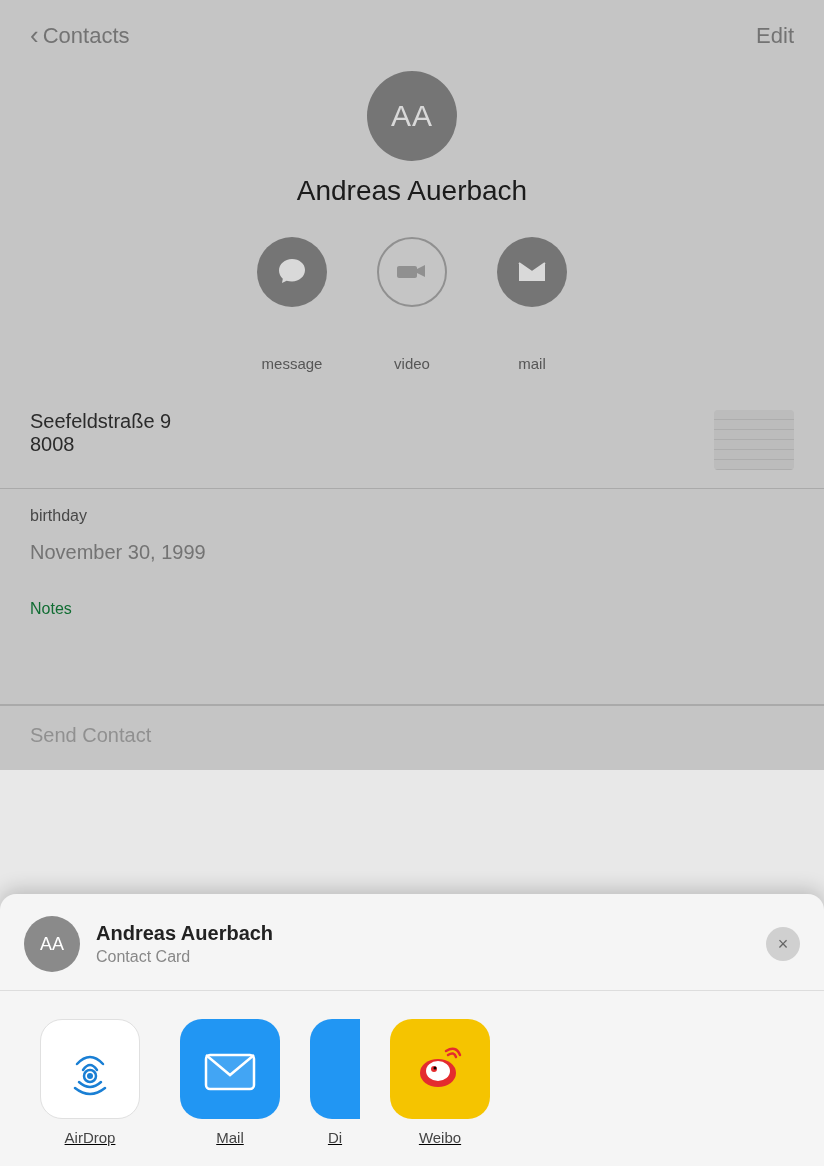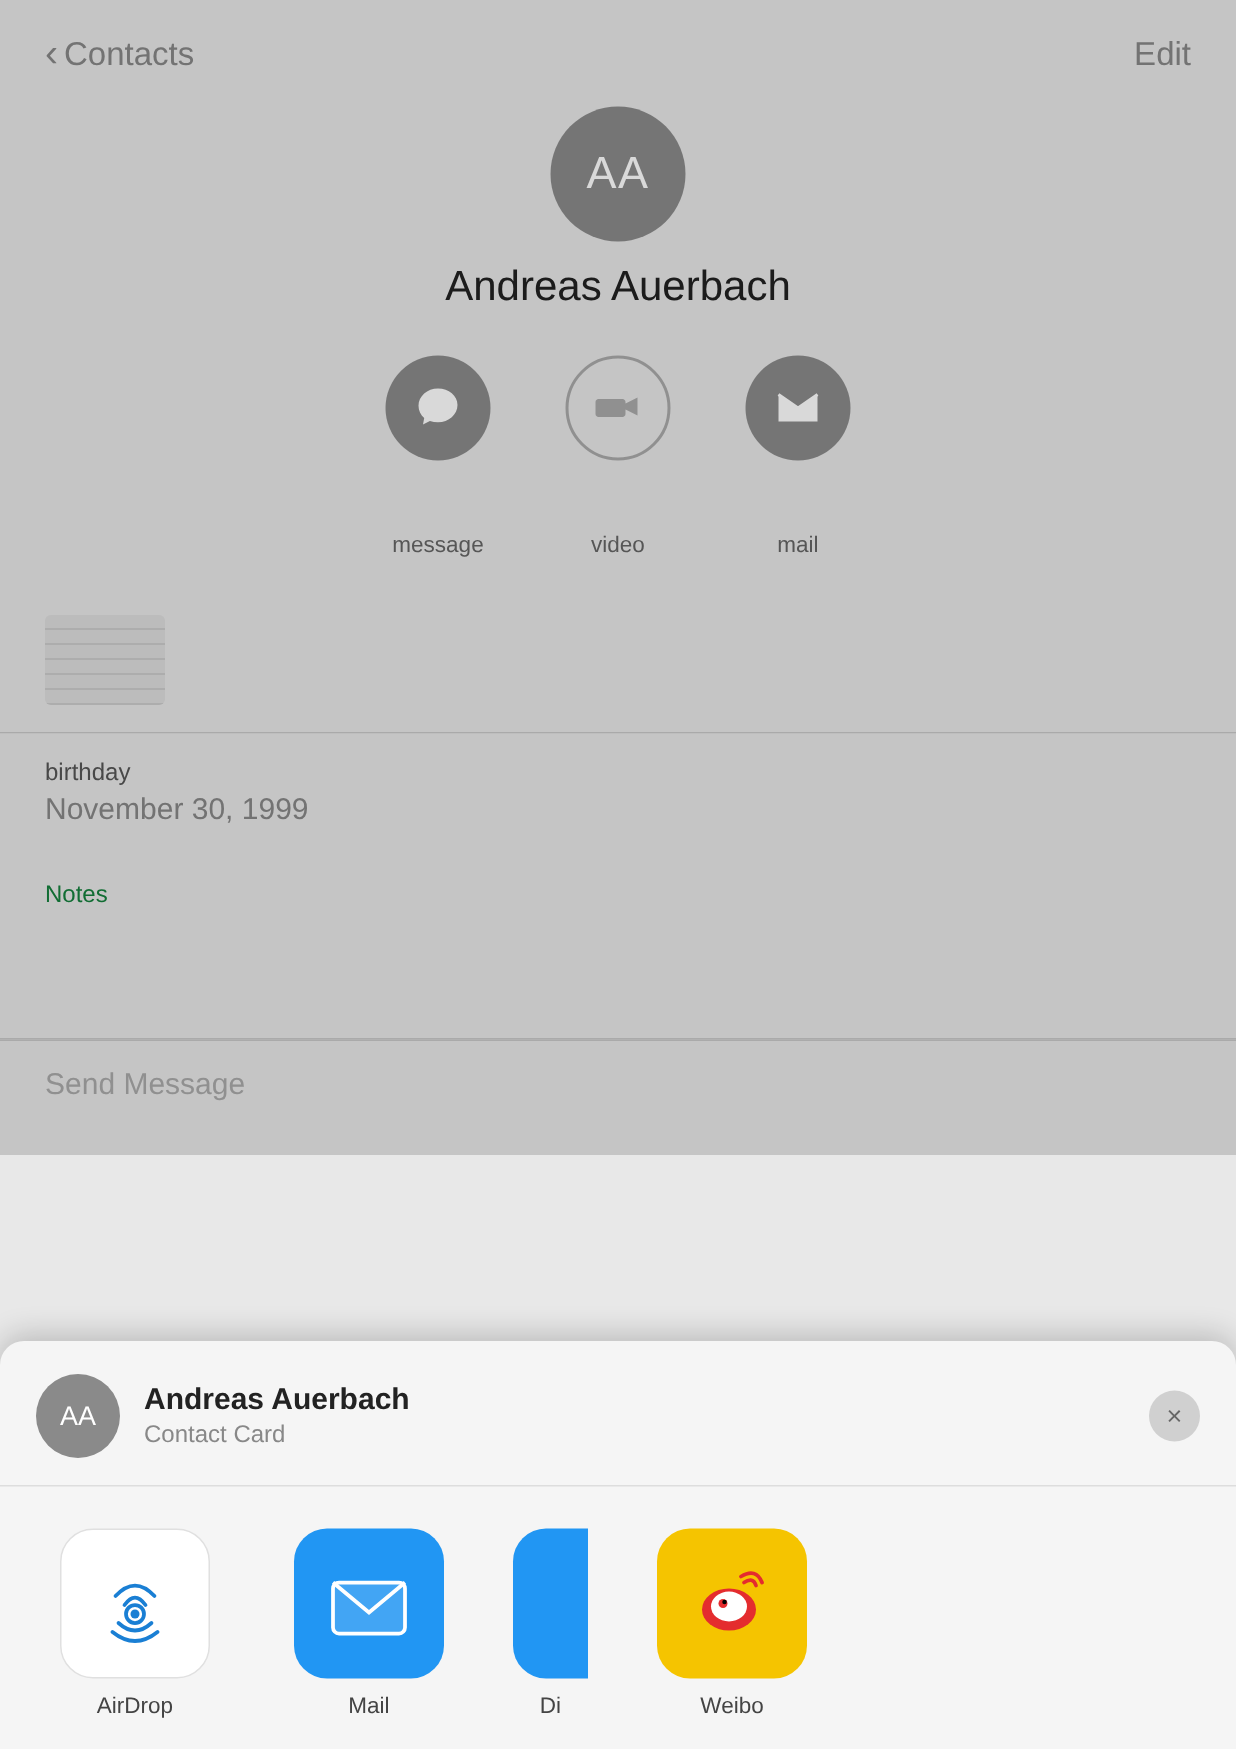--- a/index.html
+++ b/index.html
@@ -112,21 +112,21 @@
     .detail-row {
       padding: 18px 0;
       border-bottom: 1px solid #c8c8c8;
     }
     .detail-row:last-child {
       border-bottom: none;
     }
     .detail-label {
       font-size: 16px;
       color: #555;
-      margin-bottom: 4px;
+      margin-bottom: 16px;
     }
     .detail-value {
       font-size: 20px;
       color: #333;
     }
     .detail-value.muted {
       color: #888;
     }
 
     
@@ -237,22 +237,23 @@
       justify-content: center;
       cursor: pointer;
       color: #666;
       font-size: 18px;
     }
 
     
     .share-apps-row {
       display: flex;
       padding: 28px 20px 20px;
-      gap: 16px;
+      gap: 0;
       overflow: hidden;
+      text-decoration: underline;
     }
     .share-app-item {
       display: flex;
       flex-direction: column;
       align-items: center;
       gap: 10px;
       width: 140px;
       flex-shrink: 0;
     }
     .app-icon {
@@ -335,36 +336,40 @@
       <svg width="34" height="34" viewBox="0 0 34 34">
         <path d="M4 8h26v18H4V8zm0 0l13 9 13-9"></path>
         <path d="M4 8l13 9 13-9" stroke="white" stroke-width="2" fill="none"></path>
       </svg>
     </div>
     <span class="action-label">mail</span>
   </div>
 </div>
 
 <div class="address-row" style="padding: 18px 30px; border-bottom: 1px solid #c8c8c8;">
+  <div>
+    <div class="address-text">Seefeldstraße 9</div>
+    <div class="address-text">8008</div>
+  </div>
   <div class="map-thumbnail"></div>
 </div>
 
 <div class="detail-section">
   <div class="detail-row">
     <div class="detail-label">birthday</div>
     <div class="detail-value muted">November 30, 1999</div>
   </div>
 </div>
 
 <div class="notes-section">
   <div class="notes-label">Notes</div>
   <div class="notes-content"></div>
 </div>
 
-<div class="send-message-peek">Send Message</div>
+<div class="send-message-peek">Send Contact</div>
 
 <div class="overlay"></div>
 
 <div class="share-sheet">
   <div class="share-header">
     <div class="share-avatar">AA</div>
     <div class="share-contact-info">
       <div class="share-contact-name">Andreas Auerbach</div>
       <div class="share-contact-sub">Contact Card</div>
     </div>

